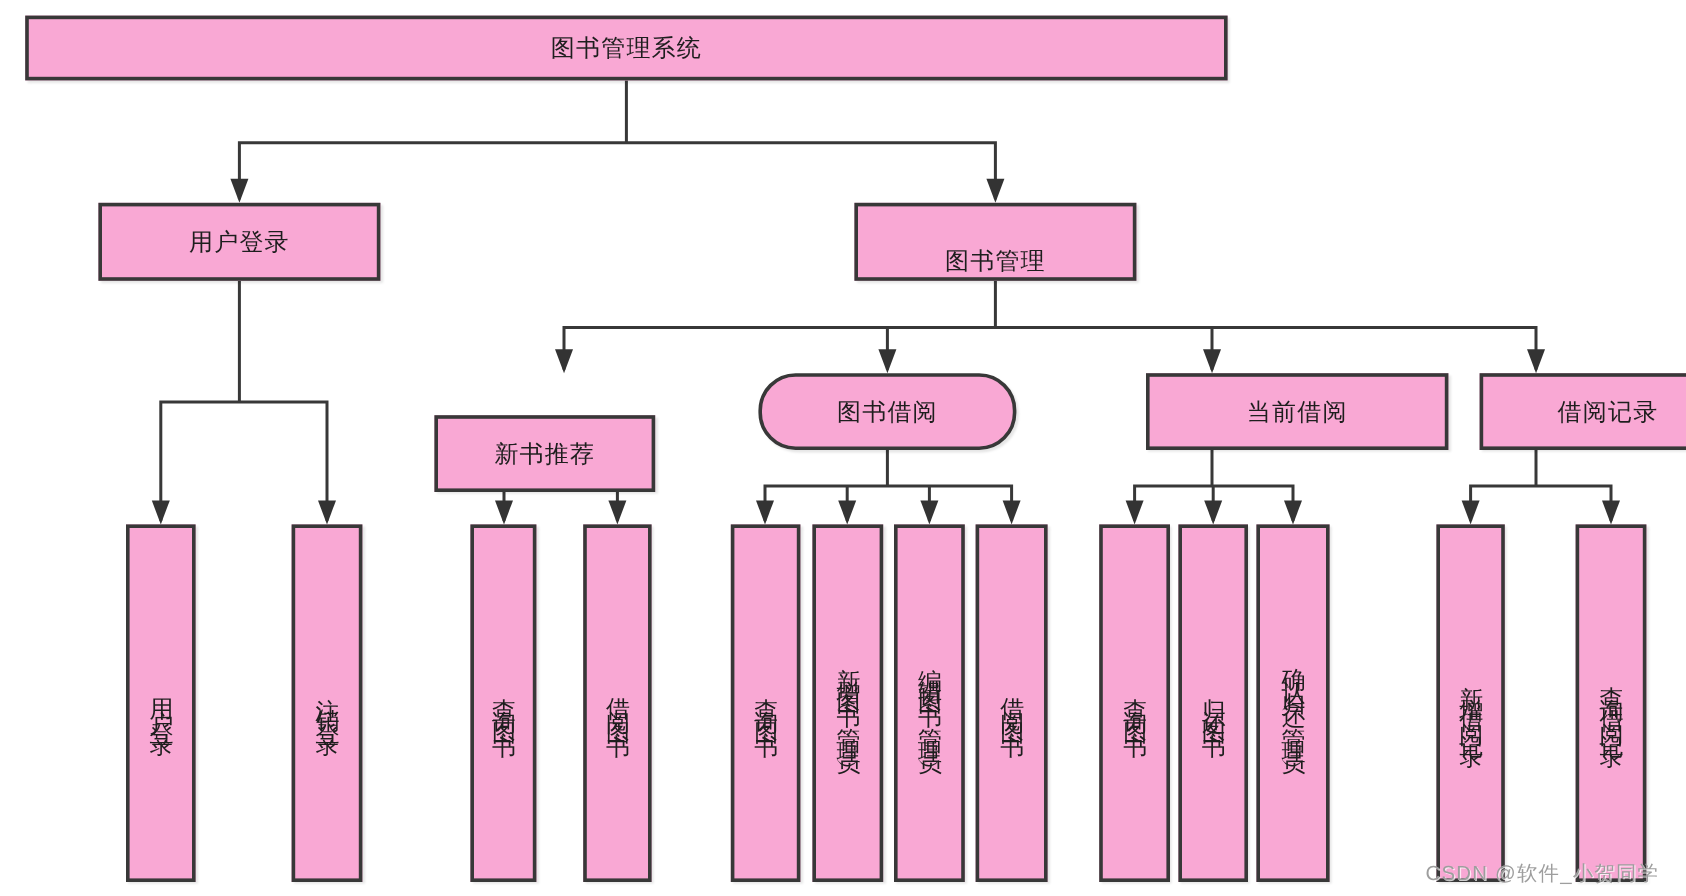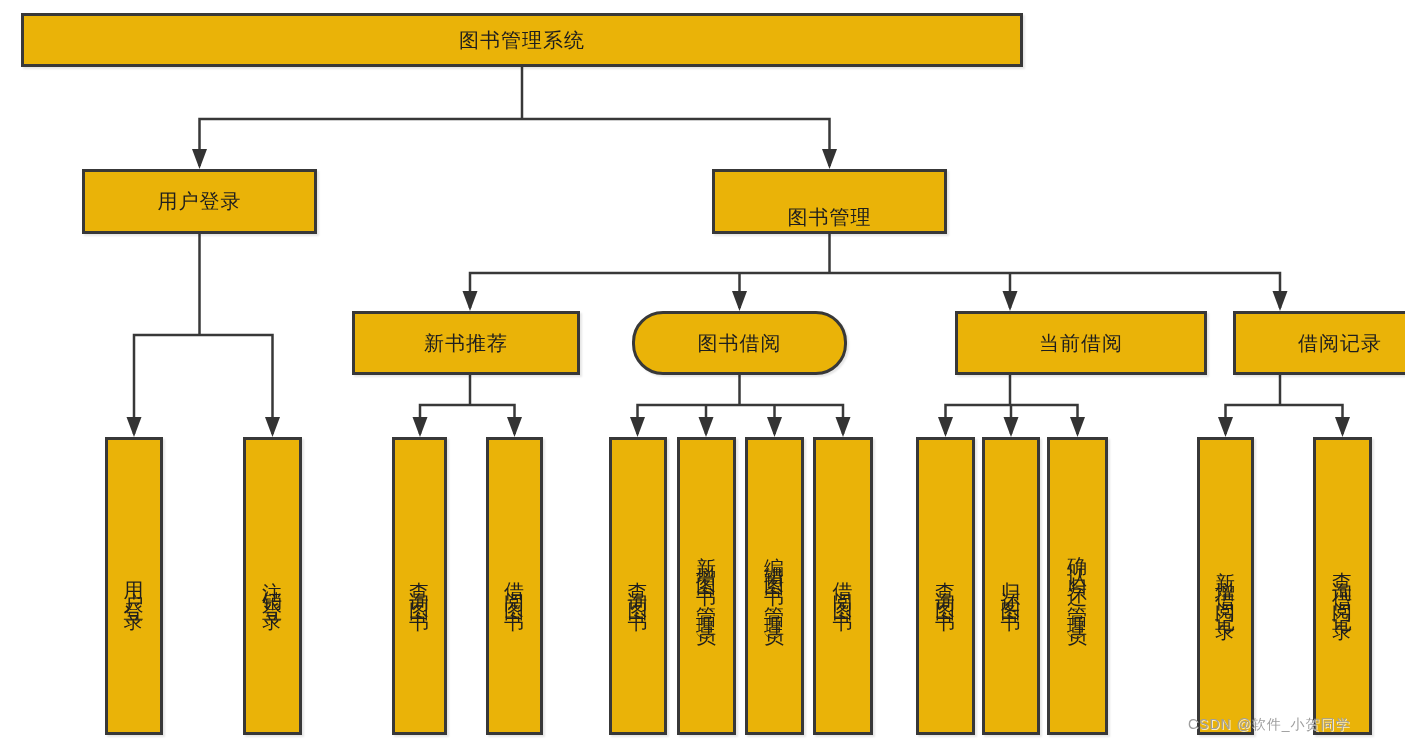--- a/index.html
+++ b/index.html
@@ -17,21 +17,21 @@
   }
   #connectors {
     position: absolute;
     left: 0;
     top: 0;
     z-index: 1;
   }
   .node {
     position: absolute;
     box-sizing: border-box;
-    background: #eab308;
+    background: #f9a8d4;
     border: 3px solid #383838;
     display: flex;
     align-items: center;
     justify-content: center;
     z-index: 2;
     box-shadow: 2px 2px 2px rgba(0,0,0,0.10);
   }
   .node .hlabel {
     font-size: 20px;
     color: #1e1e1e;
@@ -47,21 +47,21 @@
     color: #1e1e1e;
     white-space: nowrap;
   }
   
   .lvl1 { left: 21px;  top: 13px;  width: 1002px; height: 54px; }
   
   .l2a  { left: 82px;  top: 169px; width: 235px;  height: 65px; }
   .l2b  { left: 712px; top: 169px; width: 235px;  height: 65px; align-items: flex-end; }
   
   .l3   { top: 311px; height: 64px; }
-  .l3a  { left: 352px;  width: 228px; }
+  .l3a  { left: 362px;  width: 184px; margin-top: 35px; }
   .l3b  { left: 632px;  width: 215px; border-radius: 31px; }
   .l3c  { left: 955px;  width: 252px; }
   .l3d  { left: 1233px; width: 214px; }
   
   .leaf { top: 437px; height: 298px; }
   .lf1  { left: 105px;  width: 58px; }
   .lf2  { left: 243px;  width: 59px; }
   .lf3  { left: 392px;  width: 55px; }
   .lf4  { left: 486px;  width: 57px; }
   .lf5  { left: 609px;  width: 58px; }
@@ -71,21 +71,21 @@
   .lf9  { left: 916px;  width: 59px; }
   .lf10 { left: 982px;  width: 58px; }
   .lf11 { left: 1047px; width: 61px; }
   .lf12 { left: 1197px; width: 57px; }
   .lf13 { left: 1313px; width: 59px; }
   #watermark {
     position: absolute;
     left: 1188px;
     top: 716px;
     z-index: 5;
-    font-size: 14px;
+    font-size: 17px;
     color: #9e9e9e;
     text-shadow: 1px 1px 0 rgba(255,255,255,0.75);
     white-space: nowrap;
     letter-spacing: 1px;
   }
 </style>
 </head>
 <body>
 
 <div id="stage">

